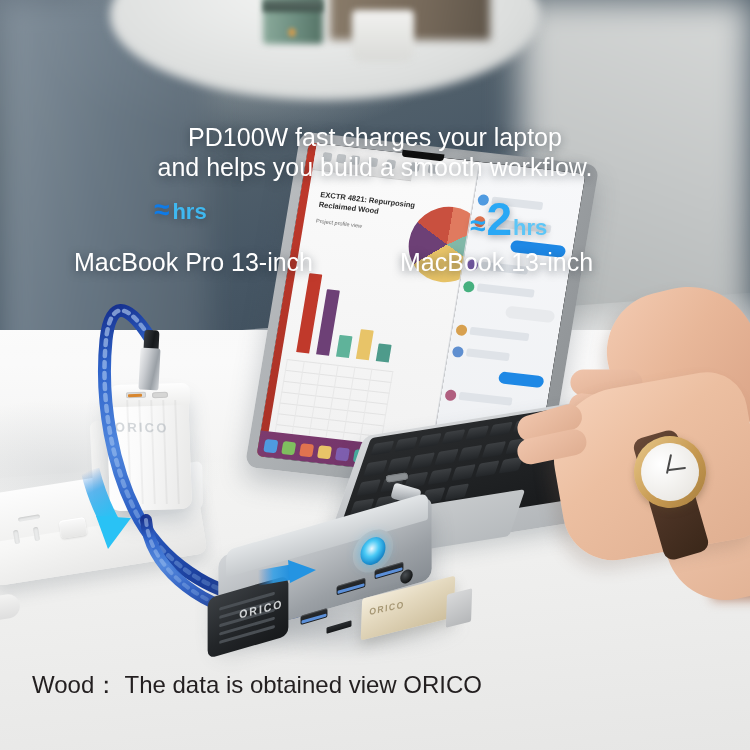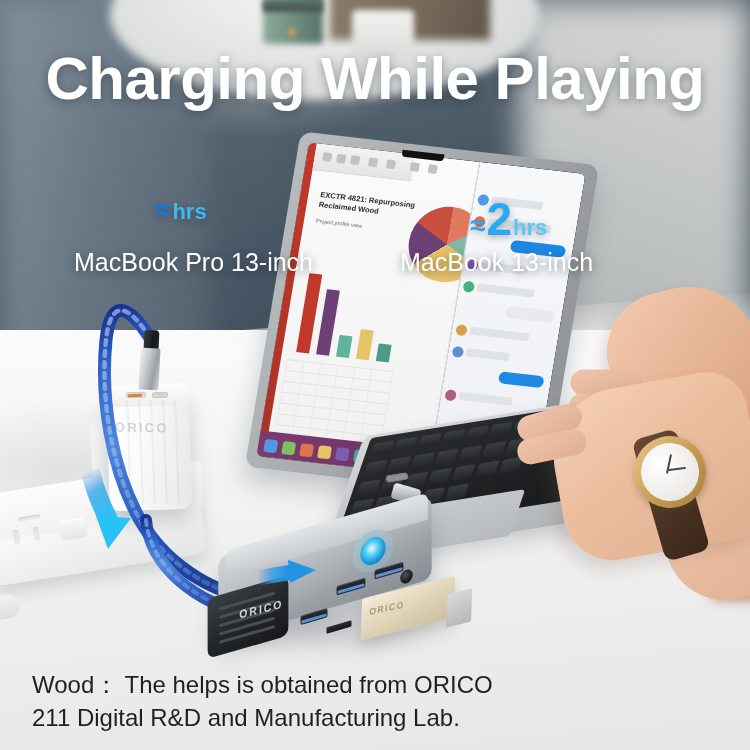--- a/index.html
+++ b/index.html
@@ -747,35 +747,37 @@
         <path d="M96,516 L131,518 L108,549 Z" fill="#29c2f5"></path>
       </g>
 
       <g>
         <path d="M258,578 L292,572" stroke="url(#arrR)" stroke-width="15" fill="none" stroke-linecap="butt"></path>
         <path d="M288,560 L316,570 L290,583 Z" fill="#2494e2"></path>
       </g>
     </svg>
   </div>
 
-  <div class="headline">Charging While Playing</div>
-
+
+  <div class="subline">
+    <div>PD100W fast charges your laptop</div>
+    <div>and helps you build a smooth workflow.</div>
+  </div>
 
   <div class="metric" id="metric-1">
     <span class="approx" style="color: rgb(14, 123, 232);">≈</span>
     <span class="unit" style="color: rgb(63, 184, 240);">hrs</span>
   </div>
   <div class="device-label" id="label-1">MacBook Pro 13-inch</div>
 
   <div class="metric" id="metric-2">
     <span class="approx" style="color: rgb(41, 168, 245);">≈</span>
     <span class="num" style="color: rgb(41, 168, 245);">2</span>
     <span class="unit" style="color: rgb(92, 198, 247);">hrs</span>
   </div>
   <div class="device-label" id="label-2">MacBook 13-inch</div>
 
   <div class="note">
     <span class="lbl">Wood：</span>
-    <span>The helps is obtained from ORICO</span><br>
-    <span>211 Digital R&amp;D and Manufacturing Lab.</span>
+    <span>The data is obtained view ORICO</span><br>
   </div>
 
 </div>
 
 </body></html>

